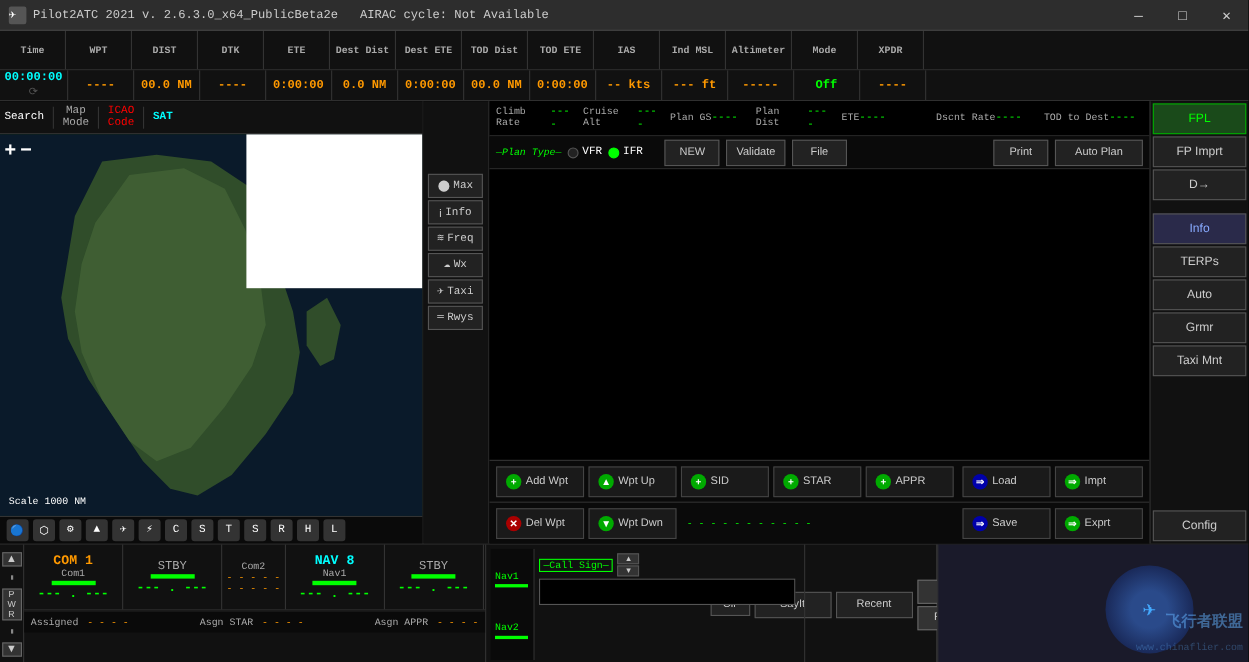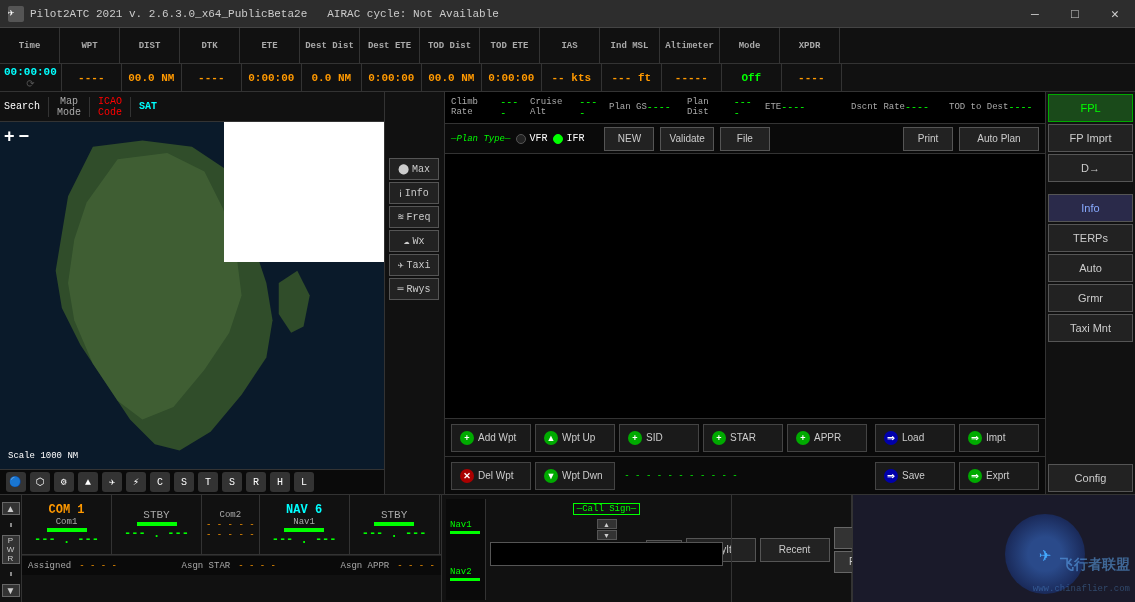--- a/index.html
+++ b/index.html
@@ -879,21 +879,21 @@
         <span class="freq-display">--- . ---</span>
       </div>
 
       <div style="display:flex; flex-direction:column; align-items:center; justify-content:center; padding:4px; border-right:1px solid #333; min-width:50px;">
         <span class="com-sub">Com2</span>
         <span style="color:#f90; font-size:9px;">- - - - -</span>
         <span style="color:#f90; font-size:9px;">- - - - -</span>
       </div>
 
       <div class="com-block">
-        <span class="nav-label">NAV 6</span>
+        <span class="nav-label">NAV 8</span>
         <span class="com-sub">Nav1</span>
         <div class="green-bar"></div>
         <span class="freq-display">--- . ---</span>
       </div>
 
       <div class="com-block">
         <span class="stby-label">STBY</span>
         <div class="green-bar"></div>
         <span class="freq-display">--- . ---</span>
       </div>
@@ -920,21 +920,21 @@
           <span style="color:#0f0; font-size:9px;">Nav1</span>
           <div style="height:3px; background:#0f0; width:30px; margin-top:1px;"></div>
         </div>
         <div>
           <span style="color:#0f0; font-size:9px;">Nav2</span>
           <div style="height:3px; background:#0f0; width:30px; margin-top:1px;"></div>
         </div>
       </div>
 
       <div style="flex:1; display:flex; flex-direction:column; padding:4px;">
-        <div style="display:flex; align-items:center; gap:4px;flex-direction:column;">
+        <div style="display:flex; align-items:center; gap:4px;">
           <span style="color:#0f0; font-size:9px; border:1px solid #0f0; padding:0 3px;">—Call Sign—</span>
           <div style="display:flex; flex-direction:column; gap:1px;">
             <button style="background:#333; border:1px solid #555; color:#ccc; font-size:7px; width:20px; height:10px; cursor:pointer;">▲</button>
             <button style="background:#333; border:1px solid #555; color:#ccc; font-size:7px; width:20px; height:10px; cursor:pointer;">▼</button>
           </div>
         </div>
         <input type="text" id="callsign-box" style="background: rgb(0, 0, 0); border: 1px solid rgb(85, 85, 85); color: rgb(0, 255, 0); font-size: 11px; padding: 2px 4px; width: 100%; height: 24px; margin-top: 2px;">
       </div>
     </div>
   </div>

